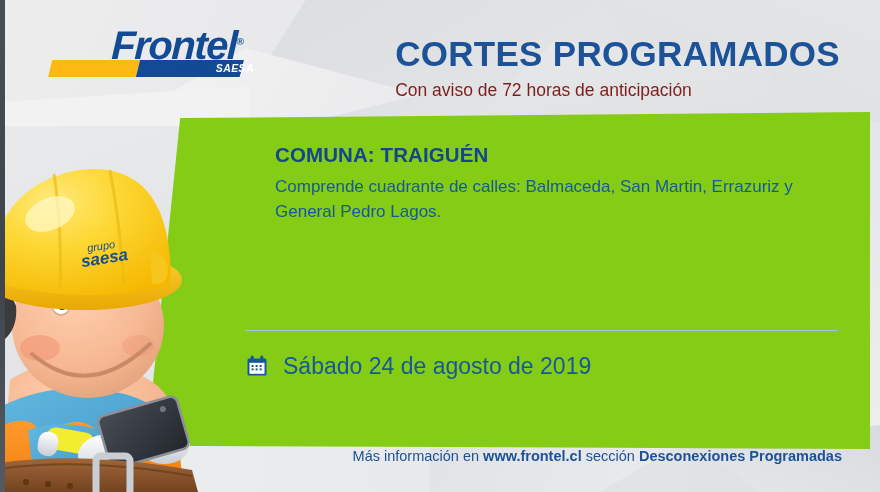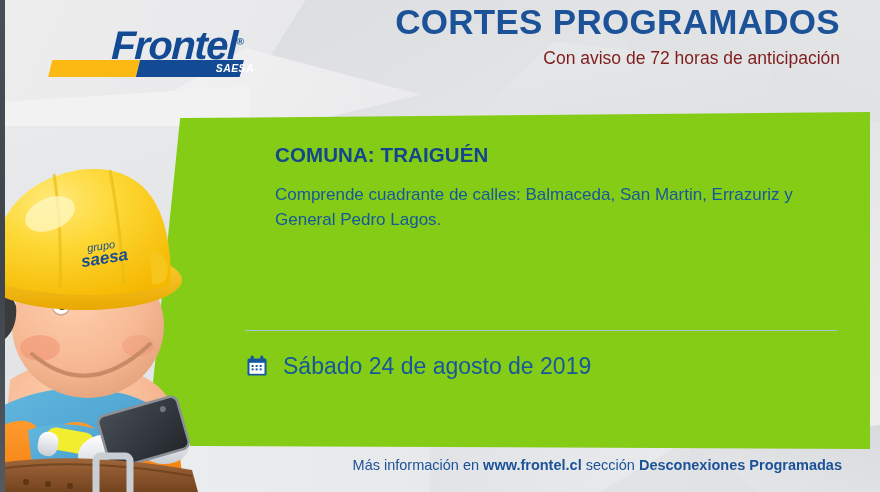--- a/index.html
+++ b/index.html
@@ -147,22 +147,22 @@
     letter-spacing: .4px;
     line-height: 15px;
     color: #ffffff;
     white-space: nowrap;
   }
   .logo-sub .g { color: #134a94; }
   .logo-sub .s { color: #ffffff; }
 
   .title-block {
     position: absolute;
-    right: 40px; top: 2px;
-    text-align: right;
+    right: 40px; top: 34px;
+    text-align: left;
   }
   .poster-title {
     font-size: 35px;
     font-weight: bold;
     letter-spacing: .3px;
     color: #1b5298;
     line-height: 40px;
     white-space: nowrap;
   }
   .poster-subtitle {
@@ -191,21 +191,21 @@
     width: 575px;
   }
   .comuna {
     font-size: 20.5px;
     font-weight: bold;
     color: #14468c;
     letter-spacing: .1px;
     line-height: 26px;
   }
   .desc {
-    margin-top: 14px;
+    margin-top: 6px;
     font-size: 17px;
     color: #15589c;
     line-height: 25px;
     max-width: 520px;
   }
   .divider {
     position: absolute;
     left: 105px;
     top: 218px;
     width: 592px;
@@ -233,21 +233,21 @@
   .info-text {
     font-size: 23px;
     color: #15589c;
     line-height: 24px;
     white-space: nowrap;
   }
 
   
   .footer {
     position: absolute;
-    left: 0; bottom: 4px;
+    left: 0; bottom: 13px;
     width: 880px; height: 47px;
     z-index: 20;
     display: flex;
     align-items: center;
     justify-content: flex-end;
     padding-right: 38px;
     box-sizing: border-box;
   }
   .footer-text {
     font-size: 14.5px;

